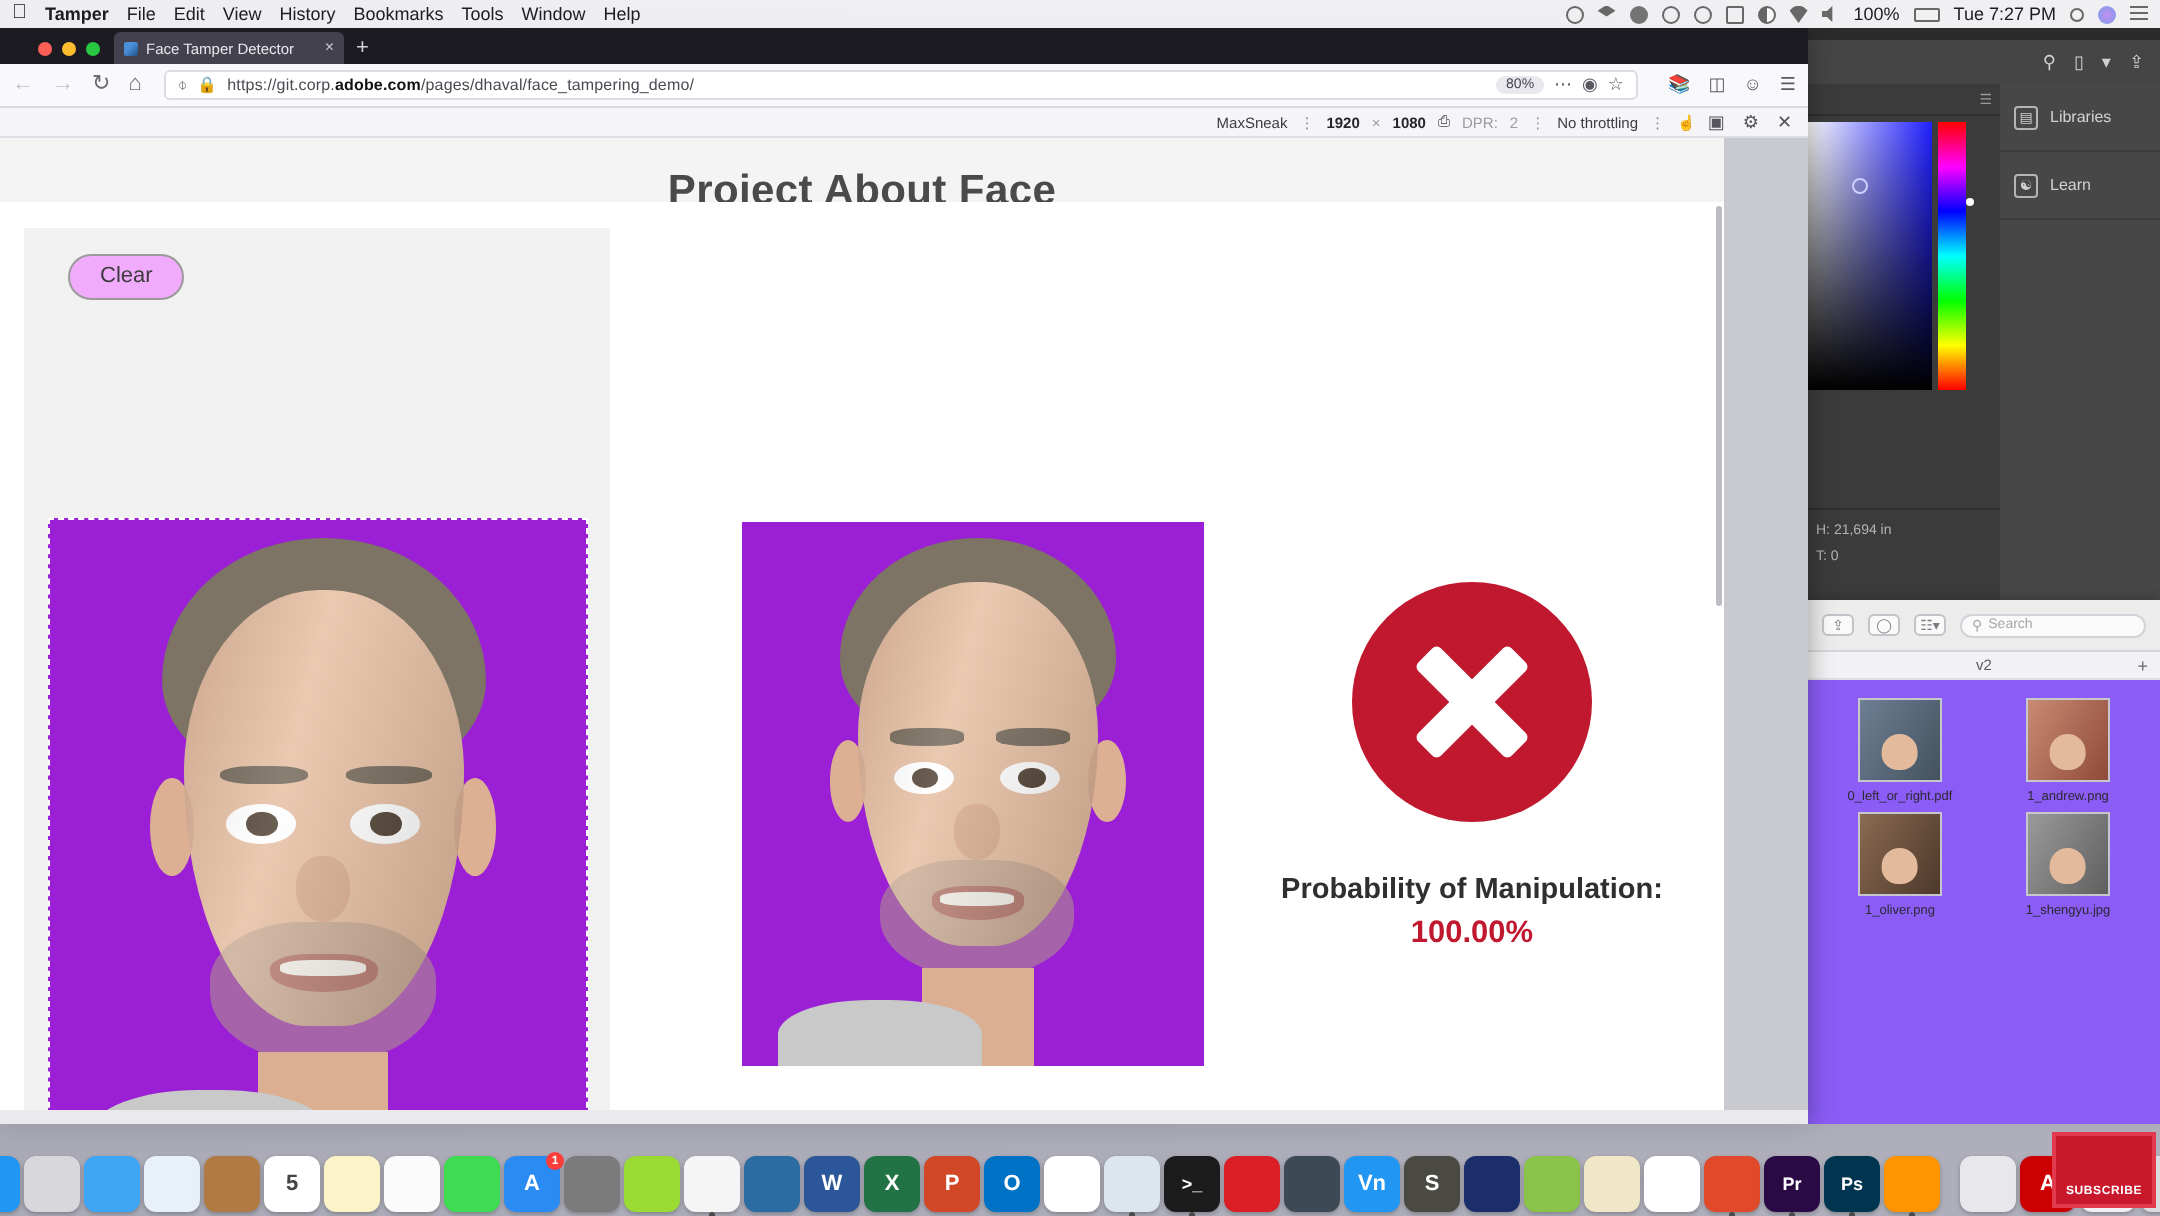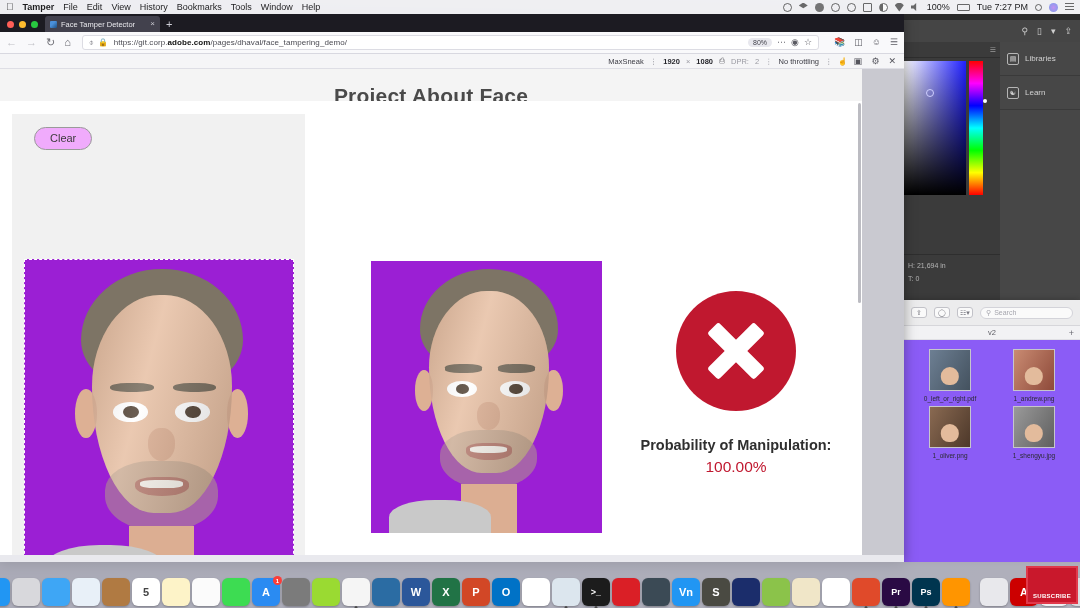--- a/index.html
+++ b/index.html
@@ -25,21 +25,21 @@
   #menubar .mi.bold { font-weight:bold; }
   #menubar .right { margin-left:auto; display:flex; align-items:center; gap:7px; }
   #menubar .right .sysicon { width:9px; height:9px; display:inline-block; opacity:.72; }
   .icn-circle { border:1.2px solid #333; border-radius:50%; }
   .icn-sq { border:1.2px solid #333; border-radius:1px; }
   #menubar .right .txt { font-size:9px; white-space:nowrap; }
 
   
   #firefox { position:absolute; left:0; top:14px; width:904px; height:548px; background:#f0f0f4; z-index:20;
              box-shadow:0 2px 12px rgba(0,0,0,.35); }
-  #ff-tabstrip { height:18px; background:#1c1b22; display:flex; align-items:flex-end; padding-left:4px; }
+  #ff-tabstrip { height:18px; background:#1c1b22; display:flex; align-items:flex-end; padding-left:16px; }
   .traffic { display:flex; align-items:center; gap:5px; padding:0 7px 4px 3px; }
   .tl { width:7px; height:7px; border-radius:50%; }
   .tl.r{background:#ff5f57;} .tl.y{background:#febc2e;} .tl.g{background:#28c840;}
   .ff-tab { height:16px; background:#42414d; border-radius:3px 3px 0 0; display:flex; align-items:center;
             gap:4px; padding:0 5px; min-width:115px; }
   .ff-tab .favicon { width:7px; height:7px; background:#2b6cb0; border-radius:1px; flex:none;
      background-image:linear-gradient(135deg,#4a90d9 40%,#1d4f82 100%); }
   .ff-tab .tlabel { color:#e8e8ec; font-size:7.5px; white-space:nowrap; overflow:hidden; flex:1; }
   .ff-tab .tclose { color:#c7c7cf; font-size:8px; line-height:1; }
   .ff-newtab { color:#d0d0d8; font-size:11px; padding:0 6px 2px 6px; line-height:1; }
@@ -104,21 +104,21 @@
   .sl-dot { position:absolute; top:0px; width:14px; height:14px; background:#141414; border-radius:50%; }
   .sl-bar { position:absolute; top:-1px; width:8px; height:18px; background:#141414; border-radius:1px; }
 
   
   #result { position:absolute; left:638px; top:190px; width:196px; text-align:center; }
   #xcircle { width:120px; height:120px; border-radius:50%; background:#C0182F; margin:0 auto; position:relative; }
   #xcircle .bar { position:absolute; left:50%; top:50%; width:66px; height:16px; background:#fff; border-radius:3px; }
   #xcircle .b1 { transform:translate(-50%,-50%) rotate(45deg); }
   #xcircle .b2 { transform:translate(-50%,-50%) rotate(-45deg); }
   #prob-label { margin-top:26px; font-size:14.5px; font-weight:bold; color:#2f2f2f; }
-  #prob-value { margin-top:5px; font-size:15.5px; font-weight:normal; color:#C0182F; }
+  #prob-value { margin-top:5px; font-size:15.5px; font-weight:bold; color:#C0182F; }
 
   
   #pg-vscroll { position:absolute; right:0px; top:0; width:5px; height:505px; background:transparent; }
   #pg-vthumb { position:absolute; right:1px; top:34px; width:3px; height:200px; background:#bcbcc2; border-radius:2px; }
 
   #ff-status { position:absolute; left:0; bottom:0; width:904px; height:7px; background:#e9e9ee; }
 
   
   #ps { position:absolute; left:904px; top:14px; width:176px; height:296px; background:#3b3b3b; z-index:15; }
   #ps-top { height:6px; background:#2b2b2b; }

